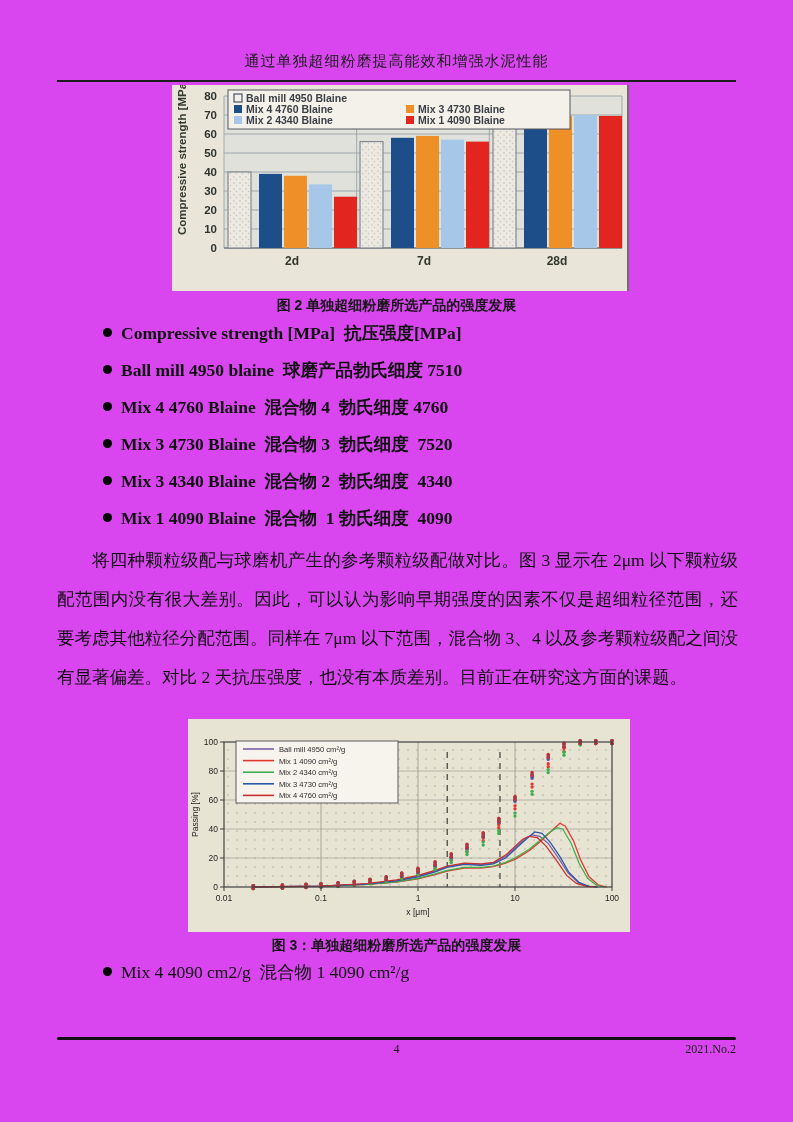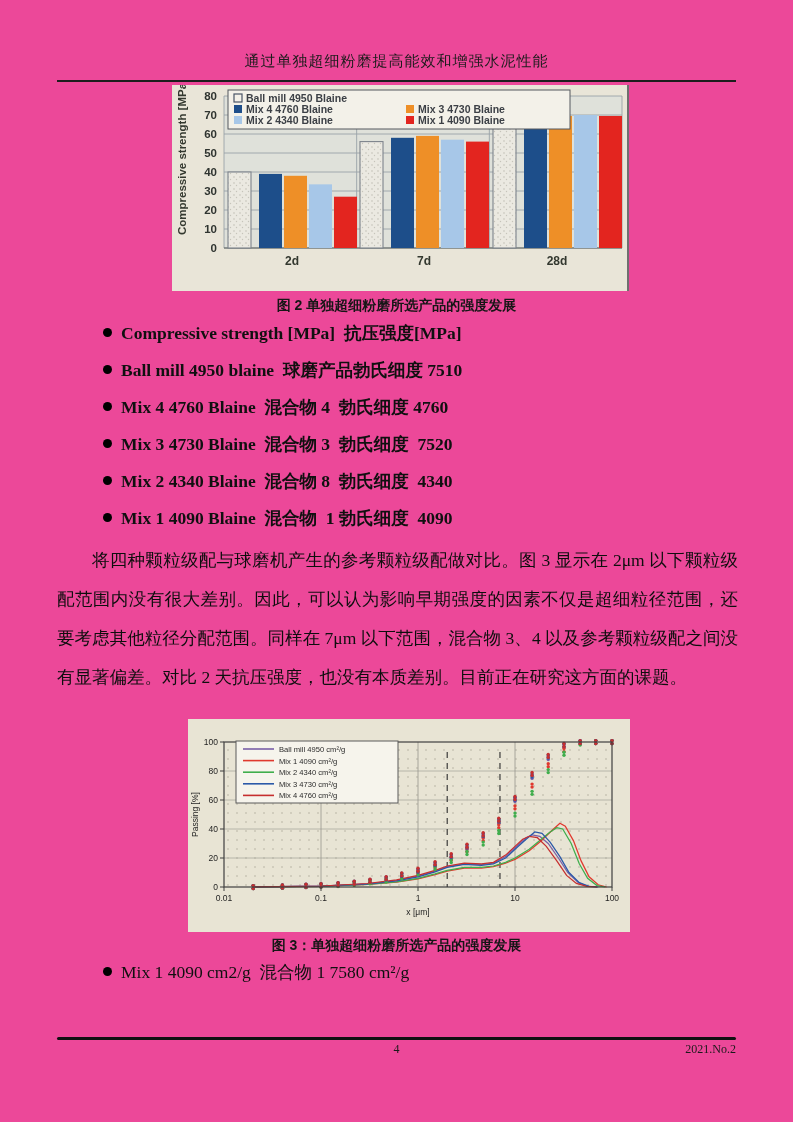--- a/index.html
+++ b/index.html
@@ -1,18 +1,18 @@
 <!DOCTYPE html>
 <html><head>
 <meta charset="utf-8">
 <style>
   * { margin:0; padding:0; box-sizing:border-box; }
   html,body { background:#ffffff; }
   .page {
-    position:relative; width:793px; height:1122px; background:#ec4899;
+    position:relative; width:793px; height:1122px; background:#d946ef;
     font-family:"Liberation Serif","DejaVu Serif",serif; color:#111;
     overflow:hidden;
   }
   .header-title {
     position:absolute; top:52px; left:0; width:100%;
     text-align:center; font-size:15px; letter-spacing:1px; color:#1c1c1c;
   }
   .header-rule {
     position:absolute; top:80px; left:57px; width:679px; height:2px; background:#1d1d1d;
   }
@@ -134,21 +134,21 @@
         <rect x="234" y="31" width="8" height="8" fill="#e3251f" stroke="none" stroke-width="1.2"></rect>
         <text x="246" y="39" text-anchor="start" fill="#3c4046" font-size="10.5" font-family="&quot;Liberation Sans&quot;,&quot;DejaVu Sans&quot;,sans-serif" font-weight="bold">Mix 1 4090 Blaine</text>
       </svg></div>
   <div class="caption fig2-cap">图 2 单独超细粉磨所选产品的强度发展</div>
 
   <ul class="bullets fig2-bullets" id="bullets1">
       <li>Compressive strength [MPa]  抗压强度[MPa]</li>
       <li>Ball mill 4950 blaine  球磨产品勃氏细度 7510</li>
       <li>Mix 4 4760 Blaine  混合物 4  勃氏细度 4760</li>
       <li>Mix 3 4730 Blaine  混合物 3  勃氏细度  7520</li>
-      <li>Mix 2 4340 Blaine  混合物 8  勃氏细度  4340</li>
+      <li>Mix 3 4340 Blaine  混合物 2  勃氏细度  4340</li>
       <li>Mix 1 4090 Blaine  混合物  1 勃氏细度  4090</li>
     </ul>
 
   <div class="body-paragraph">将四种颗粒级配与球磨机产生的参考颗粒级配做对比。图 3 显示在 2μm 以下颗粒级配范围内没有很大差别。因此，可以认为影响早期强度的因素不仅是超细粒径范围，还要考虑其他粒径分配范围。同样在 7μm 以下范围，混合物 3、4 以及参考颗粒级配之间没有显著偏差。对比 2 天抗压强度，也没有本质差别。目前正在研究这方面的课题。</div>
 
   <div class="fig3" id="fig3"><svg width="442" height="213">
         <defs>
           <pattern id="dotgrid" width="9" height="9" patternUnits="userSpaceOnUse">
             <rect width="9" height="9" fill="#e8e4d4"></rect>
             <circle cx="4" cy="4" r="0.8" fill="#b5b1a0"></circle>
@@ -422,20 +422,20 @@
         <line x1="55" y1="53.2" x2="86" y2="53.2" stroke="#3fae4c" stroke-width="1.6"></line>
         <text x="91" y="56.2" text-anchor="start" fill="#2a2a2a" font-size="7.6" font-family="&quot;Liberation Sans&quot;,&quot;DejaVu Sans&quot;,sans-serif" font-weight="normal">Mix 2 4340 cm²/g</text>
         <line x1="55" y1="64.8" x2="86" y2="64.8" stroke="#2b59a8" stroke-width="1.6"></line>
         <text x="91" y="67.8" text-anchor="start" fill="#2a2a2a" font-size="7.6" font-family="&quot;Liberation Sans&quot;,&quot;DejaVu Sans&quot;,sans-serif" font-weight="normal">Mix 3 4730 cm²/g</text>
         <line x1="55" y1="76.4" x2="86" y2="76.4" stroke="#c62f2f" stroke-width="1.6"></line>
         <text x="91" y="79.4" text-anchor="start" fill="#2a2a2a" font-size="7.6" font-family="&quot;Liberation Sans&quot;,&quot;DejaVu Sans&quot;,sans-serif" font-weight="normal">Mix 4 4760 cm²/g</text>
       </svg></div>
   <div class="caption fig3-cap">图 3：单独超细粉磨所选产品的强度发展</div>
 
   <ul class="bullets fig3-bullets" id="bullets2">
-      <li>Mix 1 4090 cm2/g  混合物 1 7580 cm²/g</li>
+      <li>Mix 4 4090 cm2/g  混合物 1 4090 cm²/g</li>
     </ul>
 
   <div class="footer-rule"></div>
   <div class="footer-page-number">4</div>
   <div class="footer-issue">2021.No.2</div>
 
 </div>
 
 </body></html>

